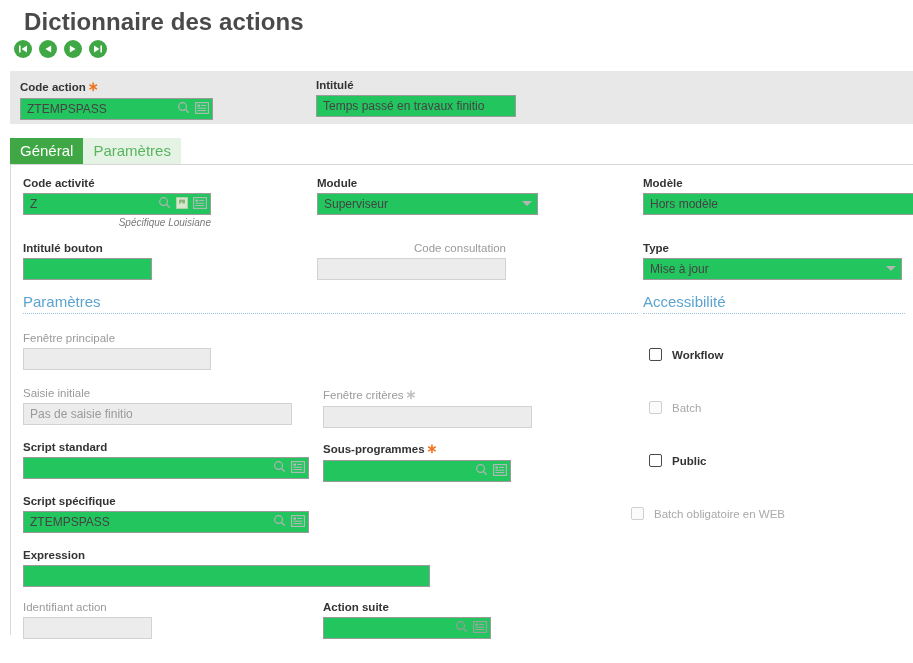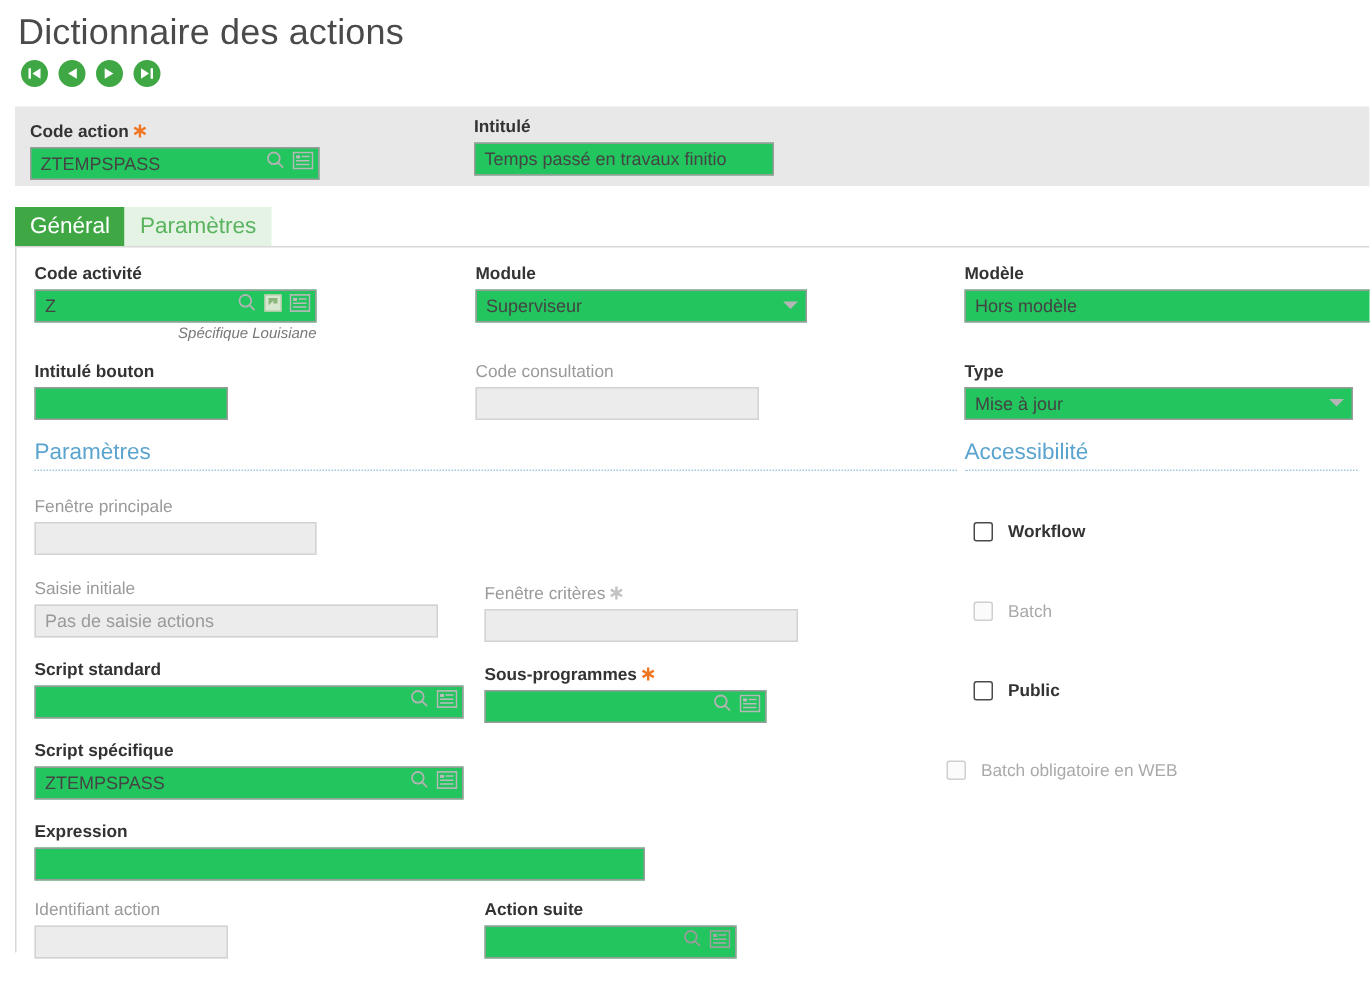--- a/index.html
+++ b/index.html
@@ -12,23 +12,23 @@
   }
   .page {
     position: relative;
     width: 913px; height: 663px;
     box-sizing: border-box;
   }
 
   
   .title {
     font-size: 24px;
-    font-weight: 400;
+    font-weight: 700;
     color: #4a4a4a;
-    padding: 8px 0 0 12px;
+    padding: 8px 0 0 24px;
     letter-spacing: 0.1px;
   }
 
   
   .navbar {
     padding: 4px 0 0 14px;
     display: flex;
     gap: 7px;
     align-items: center;
   }
@@ -341,21 +341,21 @@
 
     <div class="fld" style="left:12px; top:77px;">
       <span class="lbl">Intitulé bouton</span>
       <div class="inp-wrap" style="width:129px;">
         <div class="inp">
           <span class="val"></span>
         </div>
       </div>
     </div>
 
-    <div class="fld" style="left:306px; top:77px;">
+    <div class="fld" style="left:306px; top:77px;text-align:right;">
       <span class="lbl muted">Code consultation</span>
       <div class="inp-wrap" style="width:189px;">
         <div class="inp disabled">
           <span class="val"></span>
         </div>
       </div>
     </div>
 
     <div class="fld" style="left:632px; top:77px;">
       <span class="lbl">Type</span>
@@ -378,21 +378,21 @@
         <div class="inp disabled">
           <span class="val"></span>
         </div>
       </div>
     </div>
 
     <div class="fld" style="left:12px; top:222px;">
       <span class="lbl muted">Saisie initiale</span>
       <div class="inp-wrap" style="width:269px;">
         <div class="inp disabled">
-          <span class="val">Pas de saisie actions</span>
+          <span class="val">Pas de saisie finitio</span>
         </div>
       </div>
     </div>
 
     <div class="fld" style="left:312px; top:222px;">
       <span class="lbl muted">
         <span>Fenêtre critères</span><span class="req dim">∗</span>
       </span>
       <div class="inp-wrap" style="width:209px;">
         <div class="inp disabled">

